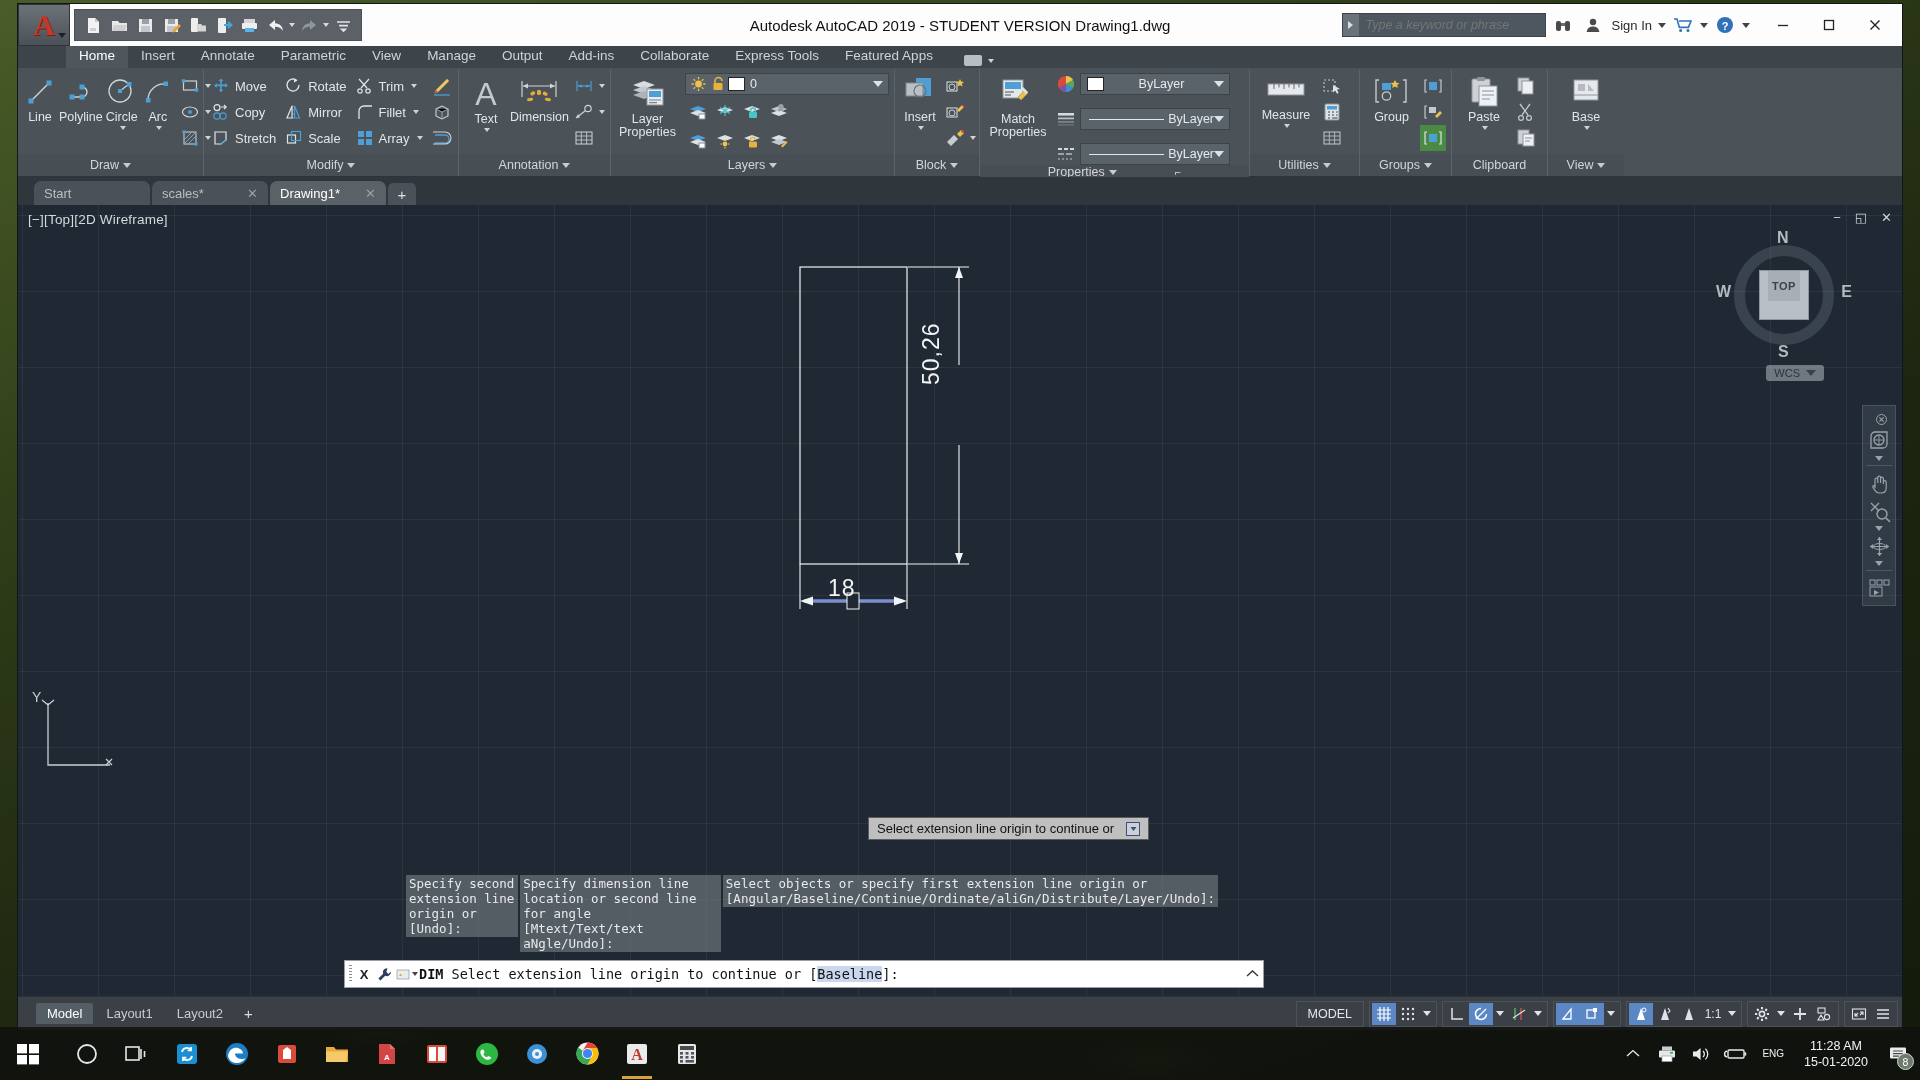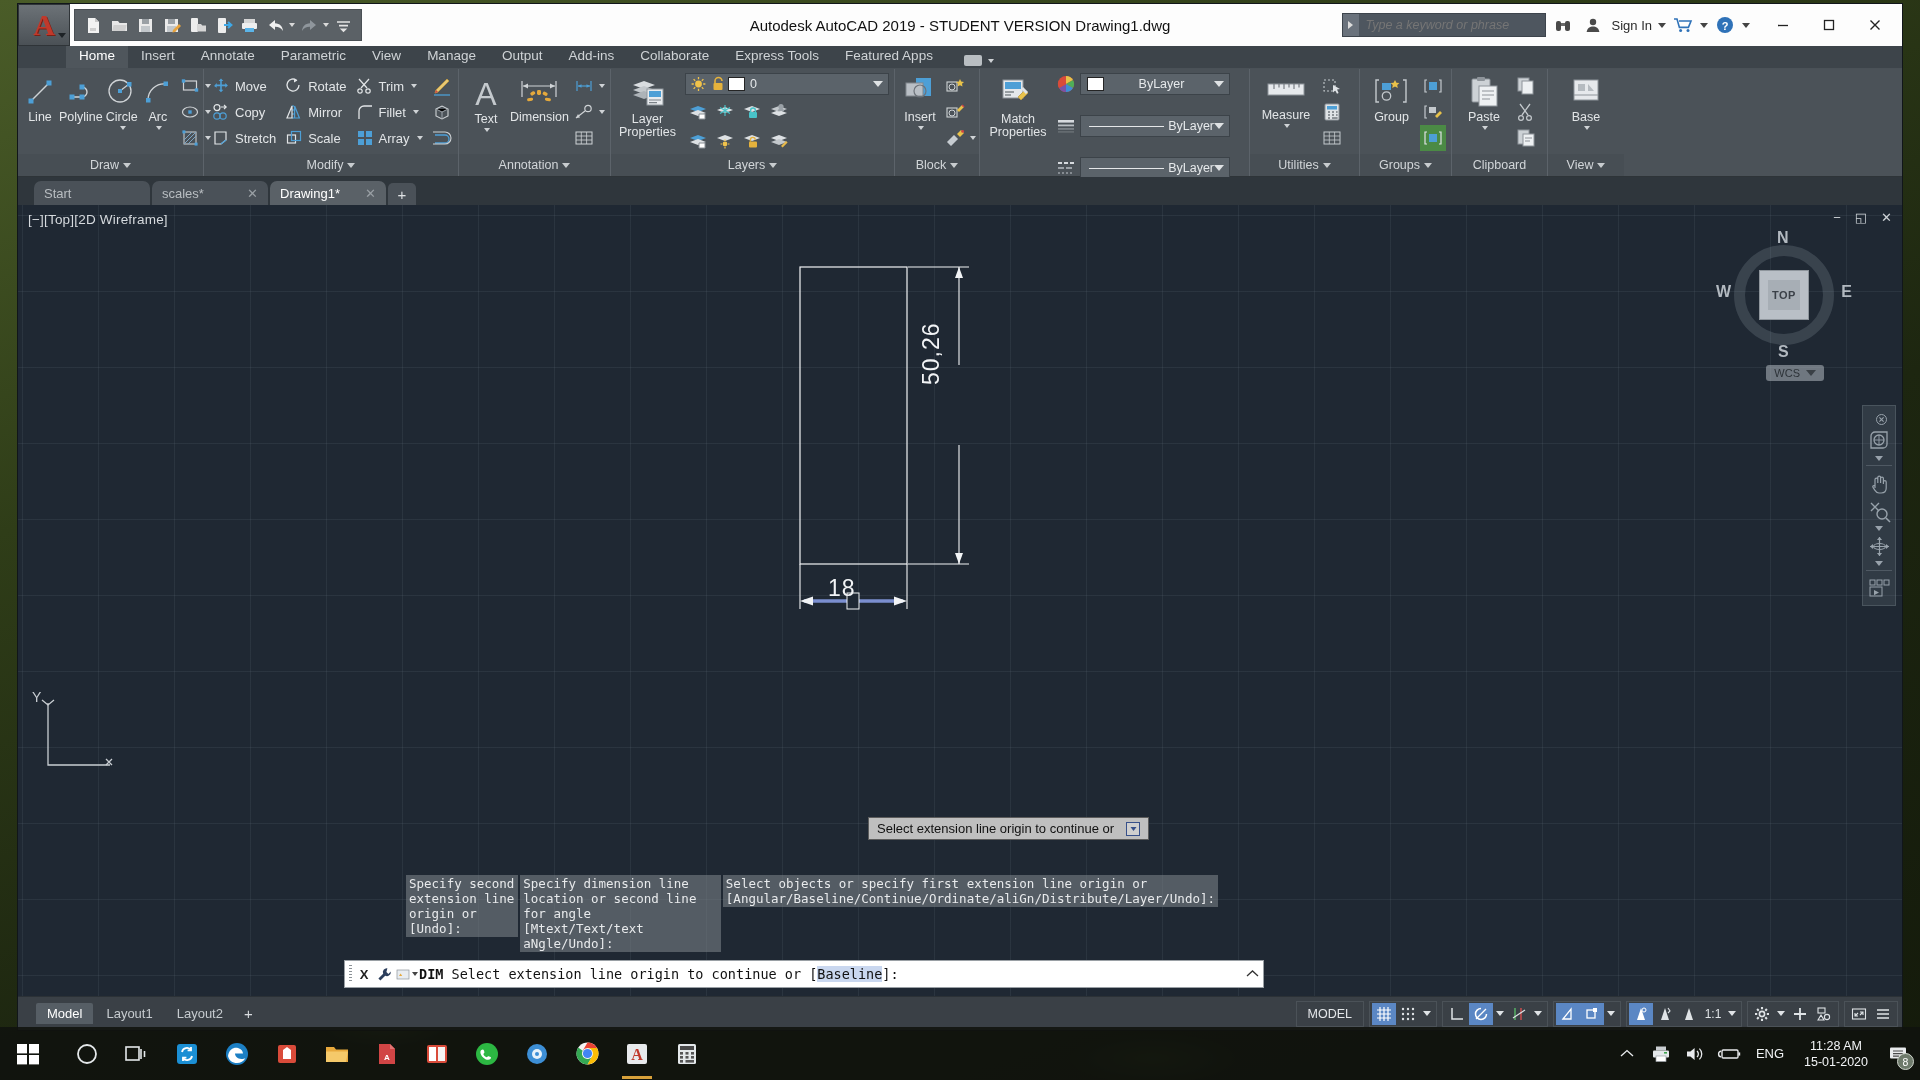--- a/index.html
+++ b/index.html
@@ -219,21 +219,21 @@
   .vp-ctrls span { cursor:pointer; }
 
   .viewcube { position:absolute; right:56px; top:28px; width:124px; height:124px; }
   .vc-ring {
     position:absolute; left:12px; top:12px; width:100px; height:100px;
     border-radius:50%; border:11px solid rgba(152,163,174,.22);
   }
   .vc-face {
     position:absolute; left:37px; top:37px; width:50px; height:50px;
     background:#b9bfc6; border:1px solid #8e959c;
-    display:flex; align-items:center; justify-content:center;
+    display:flex; align-items:flex-start; justify-content:center;
   }
   .vc-face i {
     width:32px; height:30px; background:#a7aeb5; display:flex;
     align-items:center; justify-content:center;
     font-style:normal; font-size:11px; font-weight:bold; color:#3b4148; letter-spacing:.5px;
   }
   .vc-n,.vc-s,.vc-e,.vc-w {
     position:absolute; font-size:16px; font-weight:bold; color:#b2b9c0;
   }
   .vc-n { left:55px; top:-4px; } .vc-s { left:56px; bottom:-4px; }
@@ -336,21 +336,21 @@
     border:none; outline:none; background:transparent; font-size:14px; color:#2b2b2b;
     width:100%; font-family:"Liberation Sans", sans-serif;
   }
   .tb-icons { display:flex; align-items:center; gap:0; margin-left:6px; }
   .tb-ic { width:50px; height:53px; display:flex; align-items:center; justify-content:center; cursor:pointer; position:relative;}
   .tb-ic.active::after {
     content:''; position:absolute; bottom:1px; left:10px; right:10px; height:3px; background:#d8a13a;
   }
   .tray { margin-left:auto; display:flex; align-items:center; gap:0; padding-right:2px; height:53px;}
   .tray-ic { width:34px; height:53px; display:flex;align-items:center;justify-content:center; cursor:pointer; color:#e8eaec;}
-  .tray-lang { font-size:13px; color:#f0f2f4; padding:0 10px; cursor:pointer;}
+  .tray-lang { font-size:10px; color:#f0f2f4; padding:0 10px; cursor:pointer;}
   .tray-clock {
     display:flex; flex-direction:column; align-items:center; justify-content:center;
     font-size:12.5px; color:#f2f4f6; line-height:16px; padding:0 10px; cursor:pointer;
   }
   .tray-notif { width:40px; height:53px; display:flex;align-items:center;justify-content:center; position:relative; cursor:pointer;}
   .notif-badge {
     position:absolute; right:4px; bottom:10px;
     width:17px; height:17px; border-radius:50%;
     background:#6e7a6b; color:#fff; font-size:10.5px;
     display:flex;align-items:center;justify-content:center;
@@ -911,21 +911,21 @@
         <div class="big-btn wide" style="width:66px">
           <svg width="40" height="36" viewBox="0 0 40 36">
               <rect x="5" y="5" width="20" height="18" fill="#e4e8eb" stroke="#8e949a"></rect>
               <rect x="7" y="7" width="16" height="7" fill="#4d9fd6"></rect>
               <path d="M7 17h9M7 20h6" stroke="#7e858b" stroke-width="1.4"></path>
               <path d="M20 22l7-7 3 3-7 7z" fill="#e8c24a" stroke="#bb9a44" stroke-width=".8"></path>
               <path d="M24 13l5 5" stroke="#dfe3e6" stroke-width="3"></path>
             </svg>
           <span class="lbl"><span>Match</span><br><span>Properties</span></span>
         </div>
-        <div class="col" style="gap:20px">
+        <div class="col" style="gap:13px">
           <div style="display:flex;align-items:center;gap:4px">
             <svg width="20" height="20" viewBox="0 0 20 20">
                 <circle cx="10" cy="10" r="8" fill="#d94b3a"></circle>
                 <path d="M10 10 L10 2 A8 8 0 0 1 17 6 Z" fill="#e8c24a"></path>
                 <path d="M10 10 L17 6 A8 8 0 0 1 17 14 Z" fill="#4fae58"></path>
                 <path d="M10 10 L17 14 A8 8 0 0 1 10 18 Z" fill="#3d8fd6"></path>
                 <path d="M10 10 L10 18 A8 8 0 0 1 3 14 Z" fill="#7a52a8"></path>
                 <path d="M10 10 L3 14 A8 8 0 0 1 3 6 Z" fill="#d94b3a"></path>
               </svg>
             <div class="prop-combo" style="width:150px">

